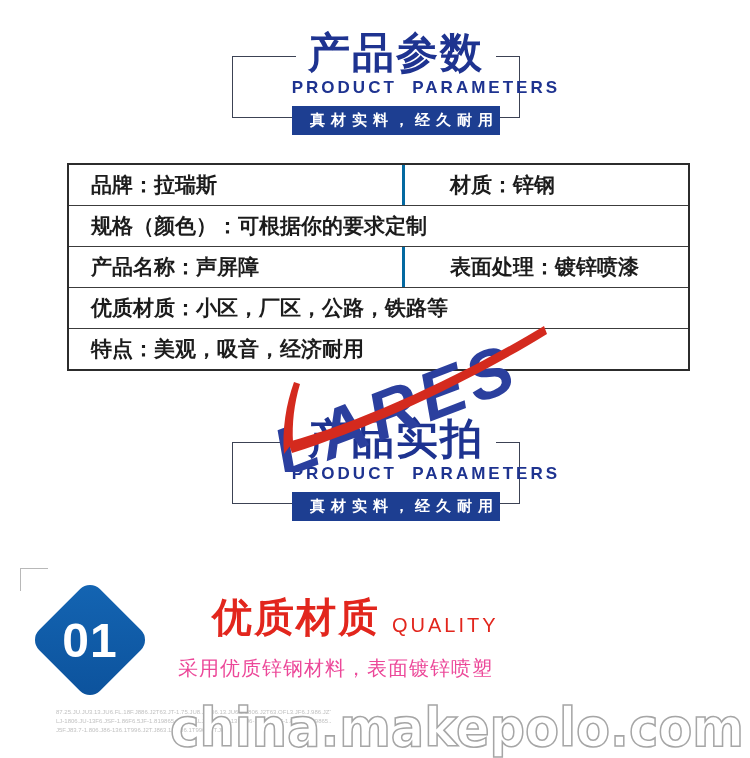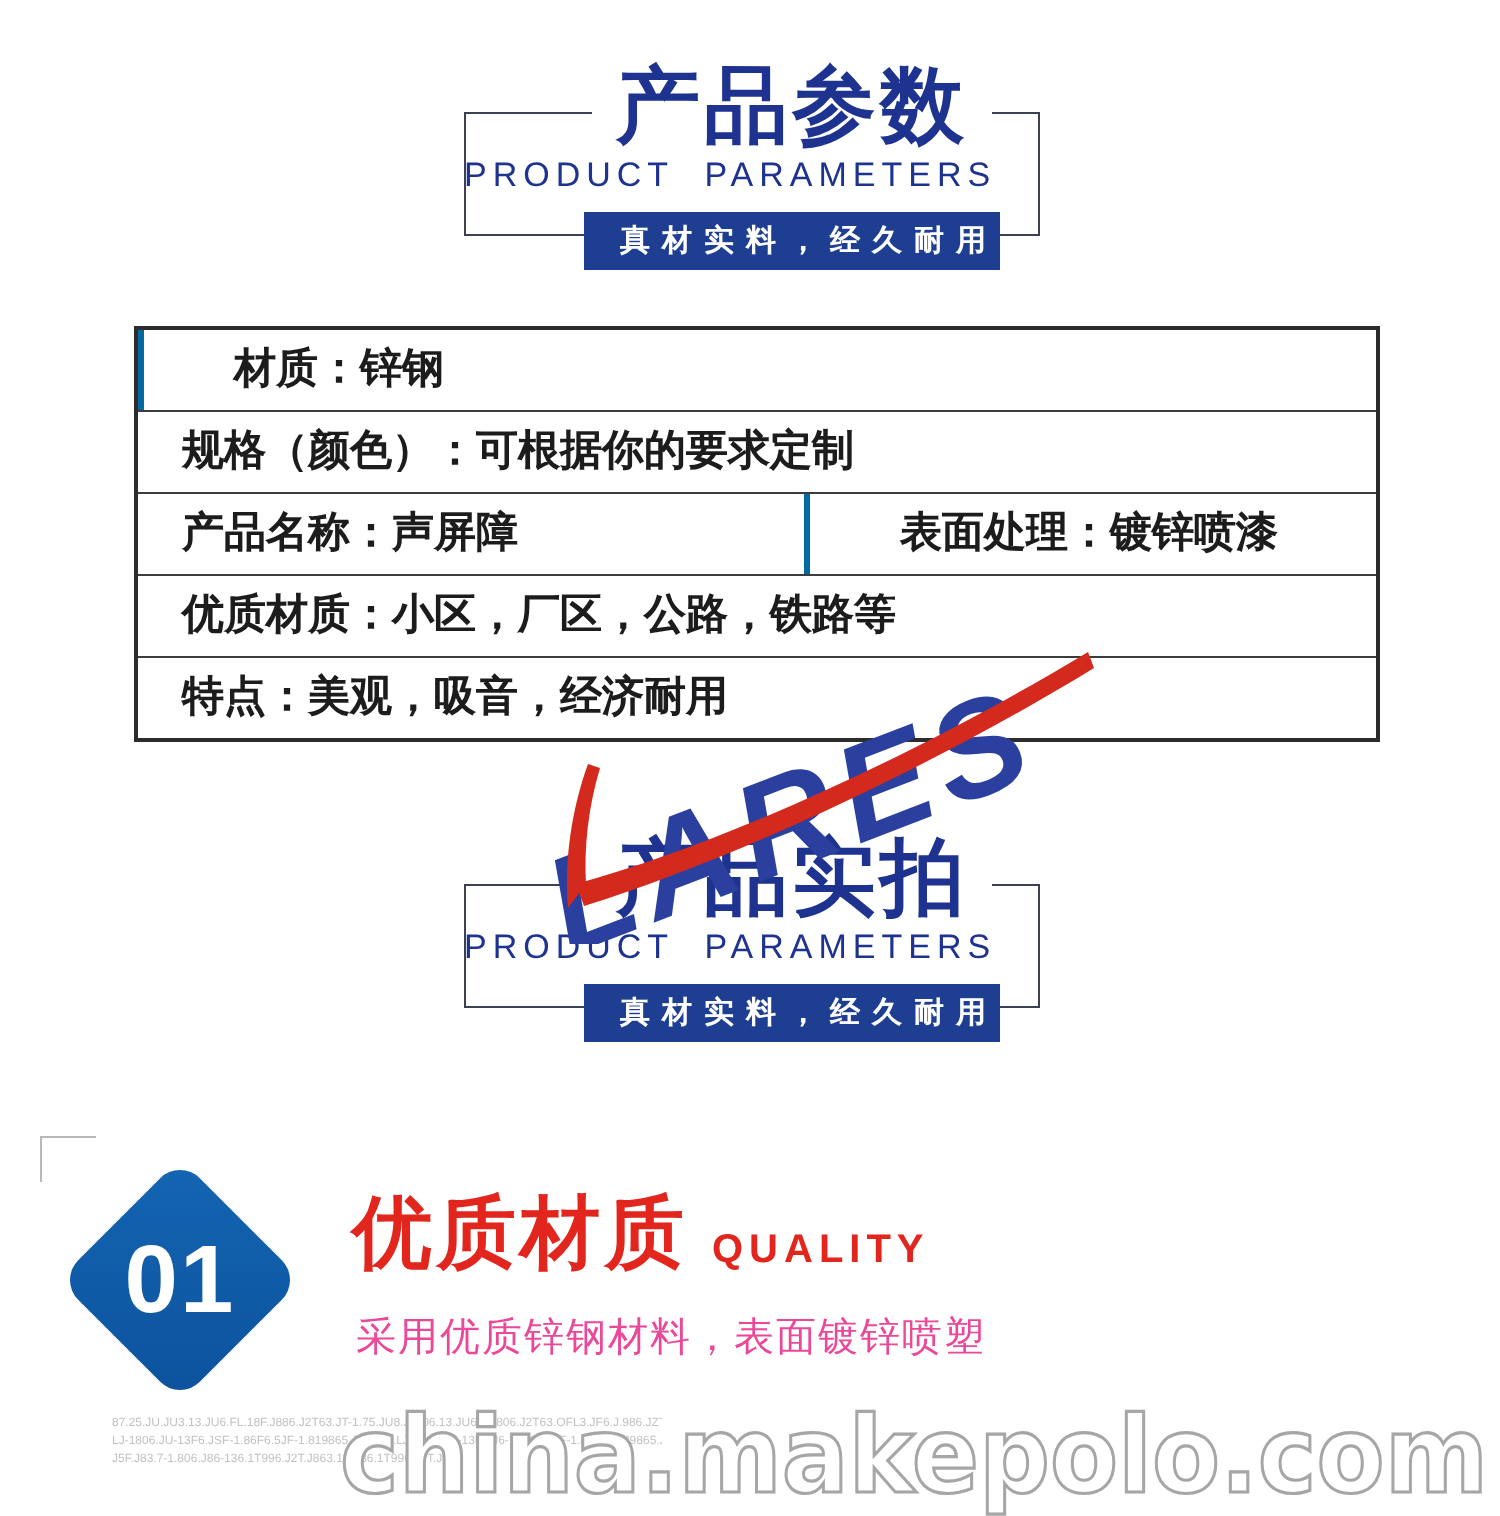--- a/index.html
+++ b/index.html
@@ -10,22 +10,22 @@
 
   
   .hdr{position:absolute;left:232px;width:328px;height:110px;z-index:3;}
   .hdr-box{position:absolute;left:0;top:28px;width:286px;height:60px;border:1px solid #3c4254;}
   .hdr-title{
     position:absolute;left:50%;top:0;transform:translateX(-50%);
     background:#ffffff;padding:0 12px;white-space:nowrap;
     font-size:42px;line-height:50px;font-weight:bold;color:#1e3390;letter-spacing:2px;
   }
   .hdr-sub{
-    position:absolute;left:0;top:50px;width:100%;text-align:left;
-    font-size:17px;font-weight:normal;color:#1e3390;letter-spacing:3px;white-space:pre;
+    position:absolute;left:0;top:50px;width:100%;text-align:right;
+    font-size:17px;font-weight:bold;color:#1e3390;letter-spacing:3px;white-space:pre;
   }
   .hdr-banner{
     position:absolute;left:50%;top:78px;transform:translateX(-50%);
     background:#1d3e91;color:#ffffff;white-space:nowrap;
     font-size:15px;font-weight:bold;letter-spacing:6px;
     padding:5px 1px 5px 18px;
   }
   #hdr-params{top:28px;}
   #hdr-photos{top:414px;}
 
@@ -55,22 +55,22 @@
     position:absolute;left:47px;top:597px;width:86px;height:86px;
     transform:rotate(45deg);border-radius:14px;
     background:linear-gradient(135deg,#1465b3 0%,#0c529c 100%);z-index:2;
   }
   .diamond-num{
     position:absolute;left:0;top:0;width:100%;height:100%;
     transform:rotate(-45deg);display:flex;align-items:center;justify-content:center;
     font-size:48px;font-weight:bold;color:#ffffff;letter-spacing:1px;
   }
   .q-title-row{position:absolute;left:176px;top:594px;display:flex;align-items:flex-end;gap:12px;z-index:2;}
-  .q-title{font-size:40px;line-height:46px;font-weight:bold;color:#e2261d;letter-spacing:2px;white-space:nowrap;}
-  .q-en{font-size:20px;font-weight:bold;color:#e2261d;letter-spacing:3px;padding-bottom:3px;white-space:nowrap;}
+  .q-title{font-size:40px;line-height:46px;font-weight:bold;color:#e2261d;letter-spacing:2px;white-space:nowrap;margin-left:36px;}
+  .q-en{font-size:20px;font-weight:normal;color:#e2261d;letter-spacing:3px;padding-bottom:3px;white-space:nowrap;}
   .q-desc{
     position:absolute;left:178px;top:655px;font-size:20px;color:#ec4899;
     letter-spacing:1px;white-space:nowrap;z-index:2;
   }
 
   
   .fine-print{
     position:absolute;left:56px;top:708px;width:275px;z-index:1;
     font-size:6px;line-height:9px;color:#c2c2c2;
   }
@@ -84,20 +84,21 @@
 
   <div class="hdr" id="hdr-params">
     <div class="hdr-box"></div>
     <div class="hdr-title">产品参数</div>
     <div class="hdr-sub">PRODUCT  PARAMETERS</div>
     <div class="hdr-banner">真材实料，经久耐用</div>
   </div>
 
   <div class="spec-table">
     <div class="trow split">
+      <div class="tcell c1">品牌：拉瑞斯</div>
       <div class="tcell c2">材质：锌钢</div>
     </div>
     <div class="trow full">
       <div class="tcell c1">规格（颜色）：可根据你的要求定制</div>
     </div>
     <div class="trow split">
       <div class="tcell c1">产品名称：声屏障</div>
       <div class="tcell c2">表面处理：镀锌喷漆</div>
     </div>
     <div class="trow full">

